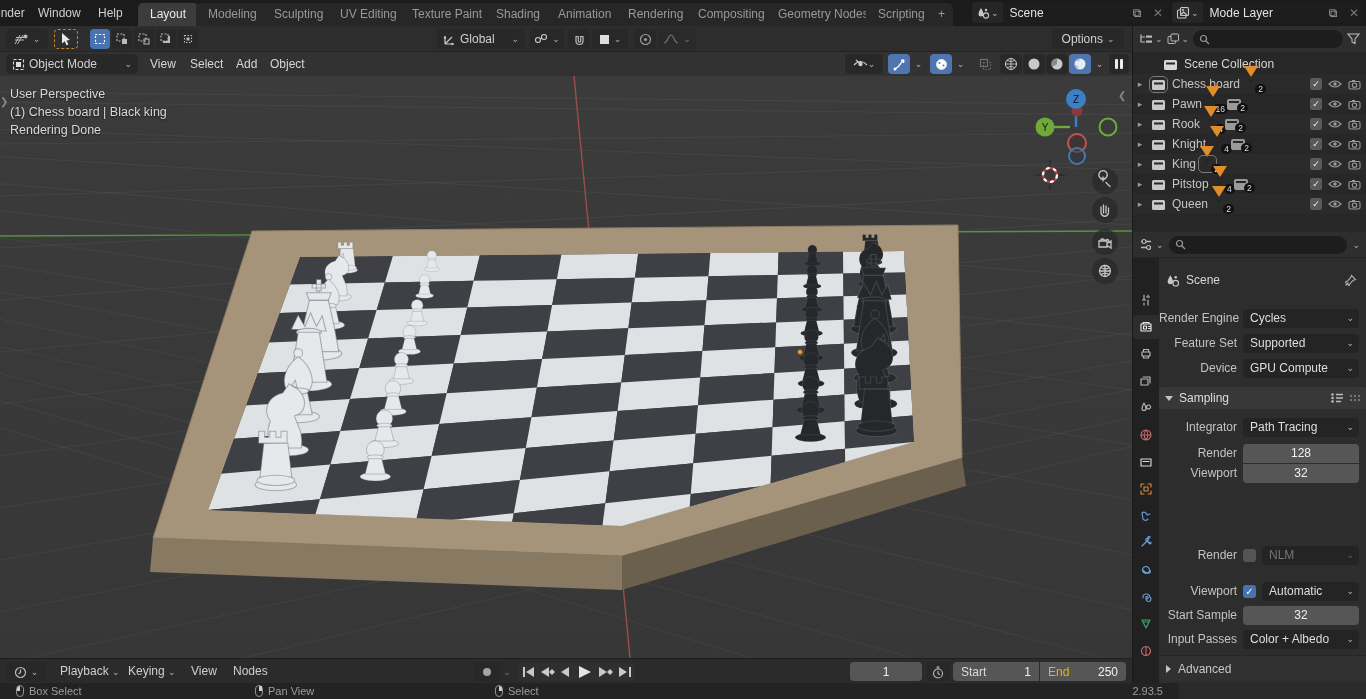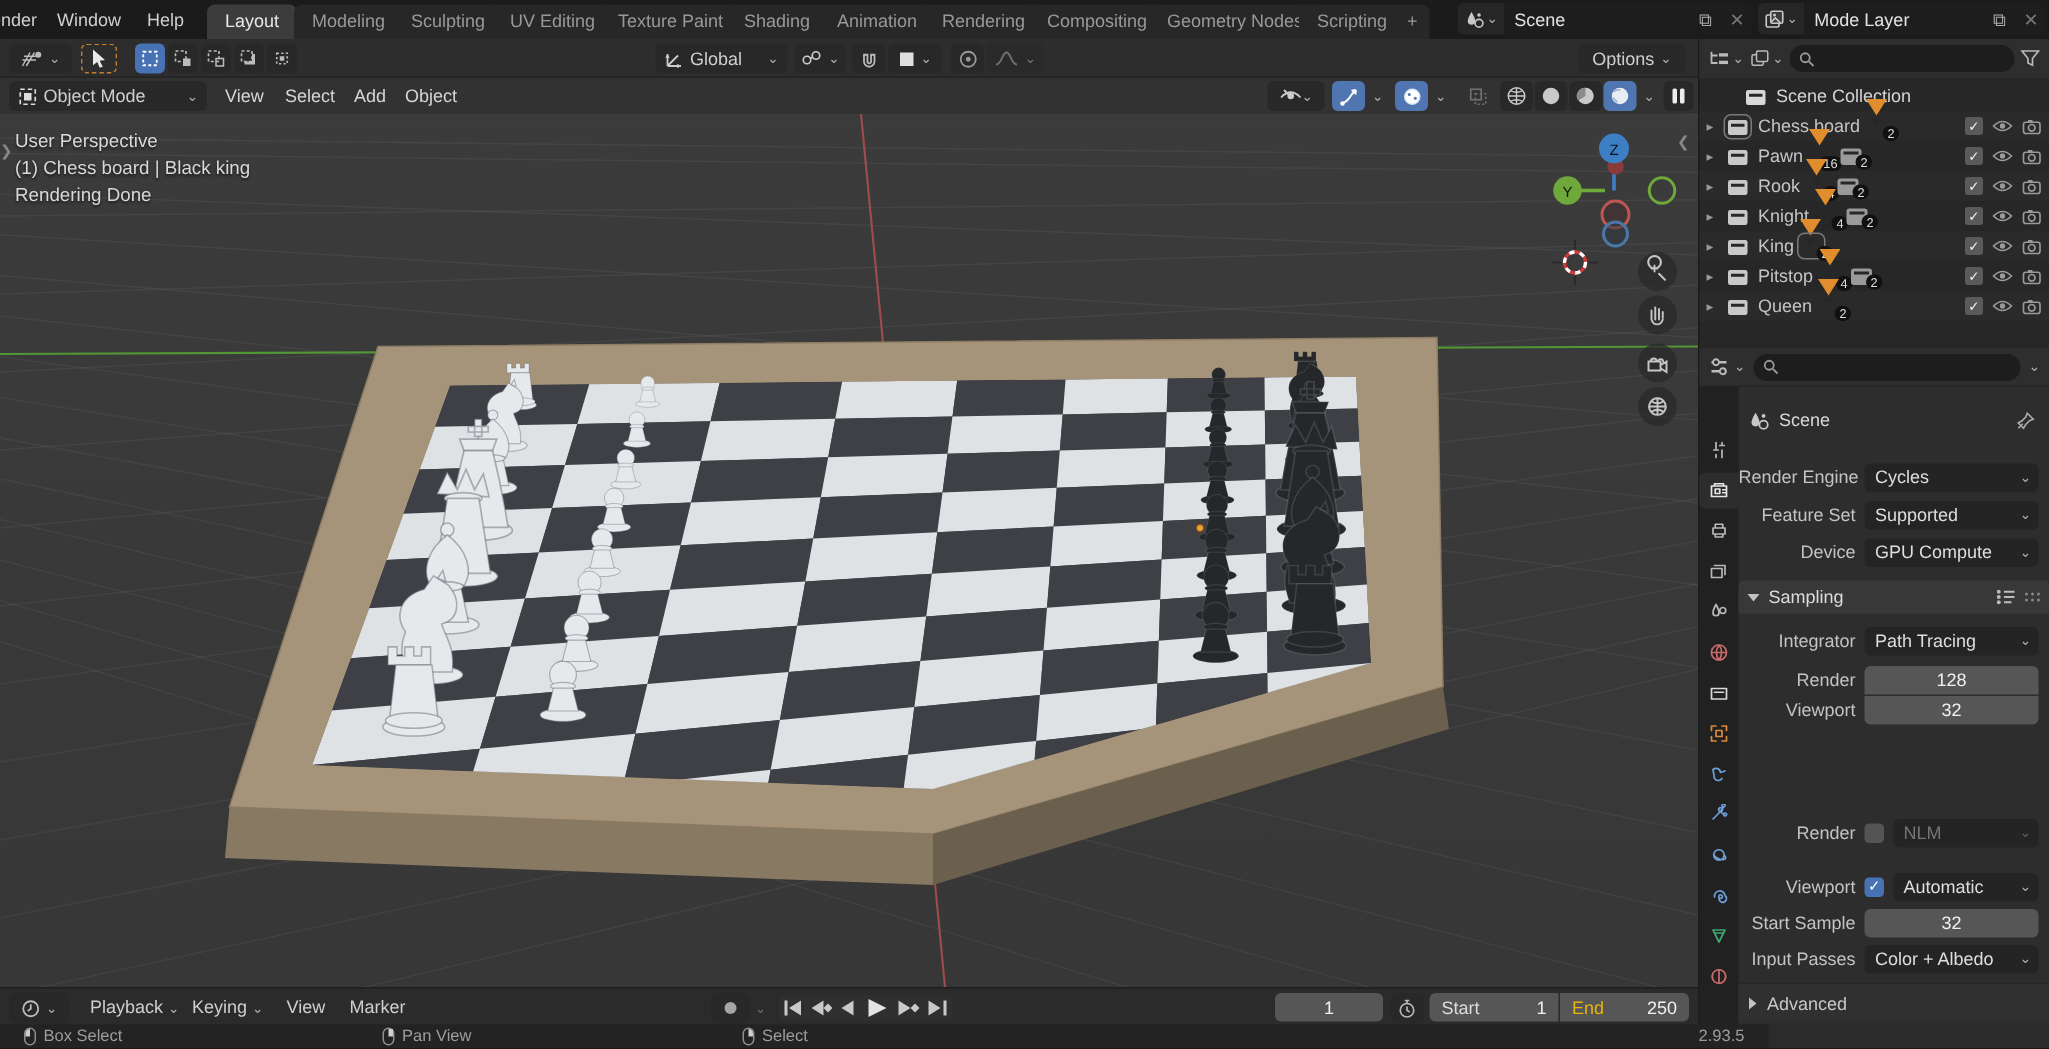--- a/index.html
+++ b/index.html
@@ -1067,21 +1067,21 @@
     <div class="btn" style="left:6px;top:3px;width:40px">
       <svg width="13" height="13" viewBox="0 0 13 13">
           <circle cx="6.5" cy="6.5" r="5" fill="none" stroke="#bbb" stroke-width="1.2"></circle>
           <path d="M6.5 3.5 V6.5 L4.5 8" stroke="#bbb" stroke-width="1.2" fill="none"></path>
         </svg>
       <span class="chev">⌄</span>
     </div>
     <div class="menu-item" style="left:52px;height:25px;line-height:25px"><span>Playback</span> <span class="chev">⌄</span></div>
     <div class="menu-item" style="left:120px;height:25px;line-height:25px"><span>Keying</span> <span class="chev">⌄</span></div>
     <div class="menu-item" style="left:183px;height:25px;line-height:25px">View</div>
-    <div class="menu-item" style="left:225px;height:25px;line-height:25px">Marker</div>
+    <div class="menu-item" style="left:225px;height:25px;line-height:25px">Nodes</div>
 
     <div class="btn" style="left:474px;top:3px;width:26px">
       <svg width="10" height="10" viewBox="0 0 10 10">
           <circle cx="5" cy="5" r="4" fill="#a5a5a5"></circle>
         </svg>
     </div>
     <div class="btn flat" style="left:500px;top:3px;width:14px;opacity:.5">
         <span class="chev">⌄</span>
       </div>
     <svg class="abs" style="left:519px;top:4px" width="116" height="18" viewBox="0 0 116 18">

